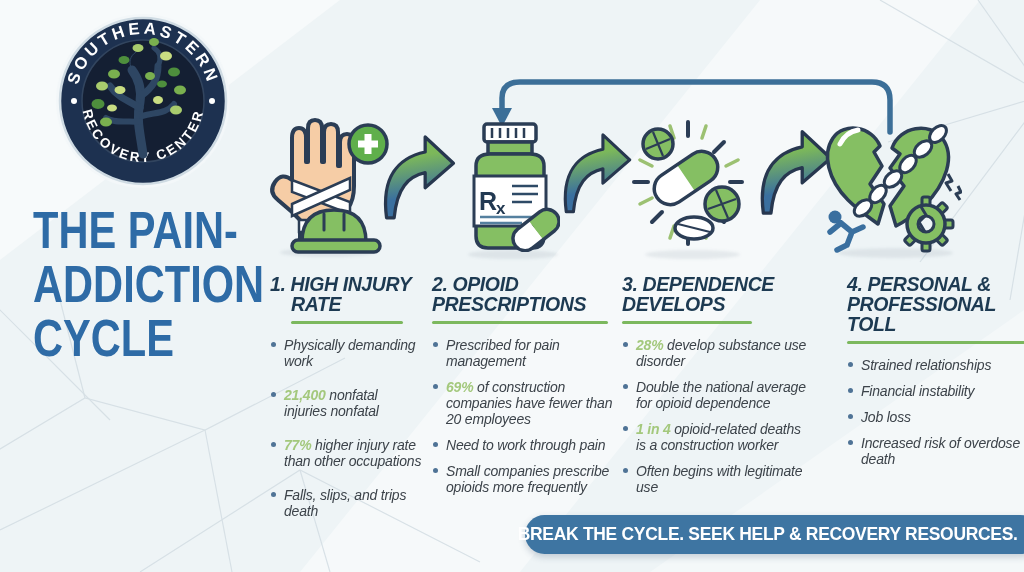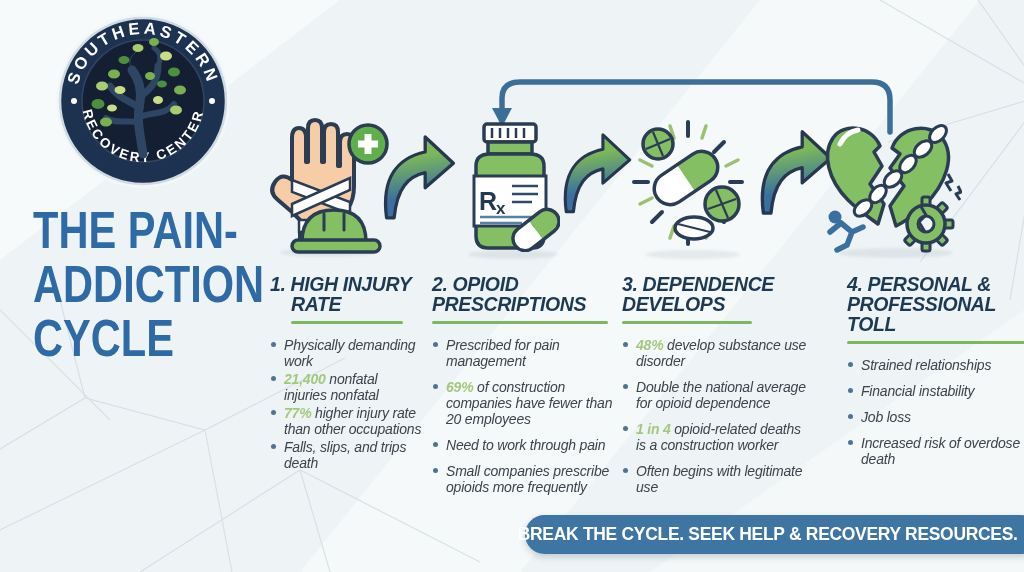--- a/index.html
+++ b/index.html
@@ -30,21 +30,21 @@
   .step{top:274px;z-index:2;font-style:italic;}
   .step h2{color:var(--heading_navy);font-size:19.5px;line-height:20px;
     font-weight:bold;letter-spacing:-.4px;}
   .step .rule{height:3px;background:var(--accent_green);margin-top:7px;border-radius:2px;}
   .step ul{list-style:none;margin-top:13px;display:flex;flex-direction:column;gap:10px;}
   .step li{display:flex;font-size:14px;line-height:16px;letter-spacing:-.2px;}
   .step .dot{width:5px;height:5px;border-radius:50%;background:var(--bullet_dot);
     margin:5px 8px 0 1px;flex-shrink:0;}
   .step .hl{color:var(--highlight_green);font-weight:bold;}
   #step0{left:270px;width:152px;} #step0 .h2i{padding-left:21px;display:inline-block;}
-  #step0 .rule{margin-left:21px;width:112px;} #step0 ul{gap:2px;justify-content:space-between;}
+  #step0 .rule{margin-left:21px;width:112px;} #step0 ul{gap:18px;justify-content:space-between;}
   #step1{left:432px;width:182px;} #step1 .rule{width:176px;}
   #step2{left:622px;width:186px;} #step2 .rule{width:130px;}
   #step3{left:847px;width:198px;} #step3 .rule{width:188px;}
   
   .banner{left:497px;top:515px;width:515px;height:39px;background:var(--banner_blue);
     border-radius:20px;display:flex;align-items:center;justify-content:flex-end;
     z-index:3;box-shadow:0 3px 7px rgba(30,60,90,.22);cursor:pointer;margin-left:28px;}
   .banner span{color:#fff;font-weight:bold;font-size:18px;letter-spacing:-.3px;
     white-space:nowrap;transform:scaleX(.97);transform-origin:center;}
   .play{width:0;height:0;border-left:15px solid var(--play_green);
@@ -315,21 +315,21 @@
       </li>
     </ul>
 </section>
 
 <section class="abs step" id="step2">
   <h2><span>3. DEPENDENCE</span><br><span>DEVELOPS</span></h2>
   <div class="rule"></div>
   <ul>
       <li>
         <span class="dot"></span>
-        <span><span class="hl">48%</span><span> develop substance use disorder</span></span>
+        <span><span class="hl">28%</span><span> develop substance use disorder</span></span>
       </li>
       <li>
         <span class="dot"></span>
         <span><span>Double the national average for opioid dependence</span></span>
       </li>
       <li>
         <span class="dot"></span>
         <span><span class="hl">1 in 4</span><span> opioid-related deaths is a construction worker</span></span>
       </li>
       <li>

